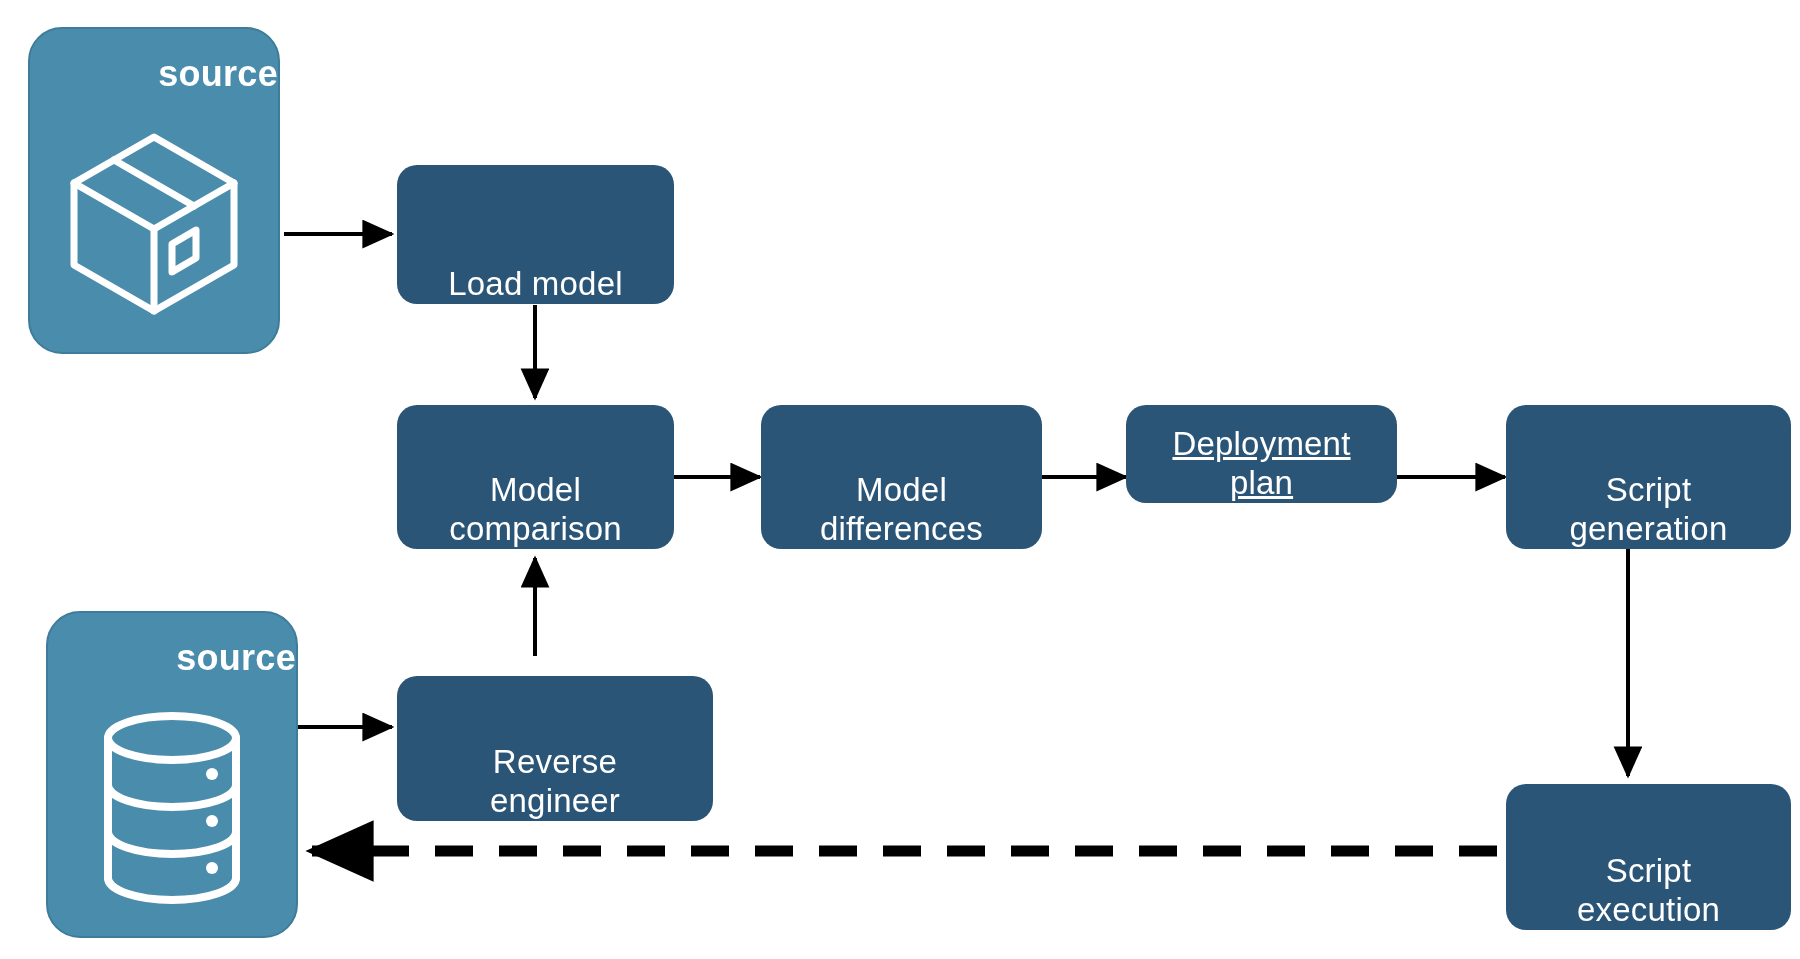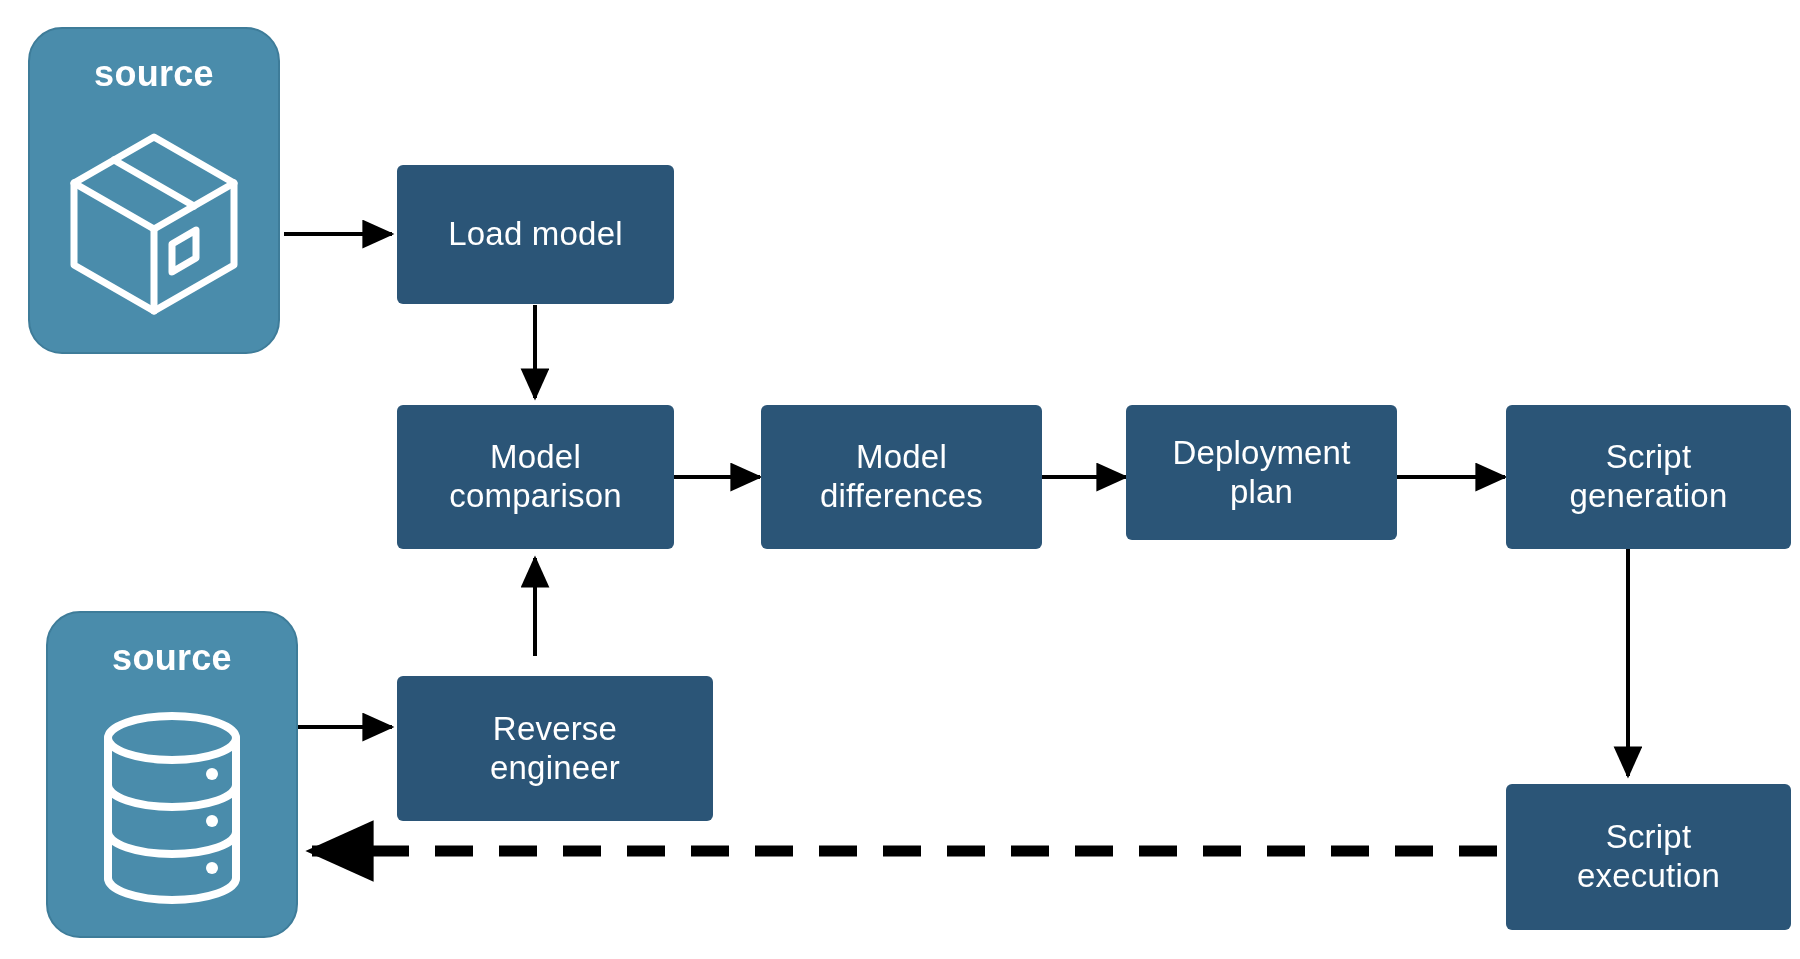--- a/index.html
+++ b/index.html
@@ -14,28 +14,28 @@
     position: relative;
     width: 1800px;
     height: 959px;
     background: #ffffff;
     overflow: hidden;
   }
   .node {
     position: absolute;
     box-sizing: border-box;
     display: flex;
-    align-items: center;
+    align-items: flex-end;
     justify-content: center;
     text-align: center;
     color: #ffffff;
   }
   .proc {
     background: #2b5577;
-    border-radius: 6px;
+    border-radius: 20px;
     font-size: 33px;
     line-height: 1.18;
     font-weight: 400;
     letter-spacing: .2px;
   }
   .endpoint {
     background: #4a8cab;
     border: 2px solid #3e7c99;
     border-radius: 34px;
     flex-direction: column;
@@ -138,21 +138,21 @@
   <div class="node proc" style="left:397px; top:405px; width:277px; height:144px;">
     <span class="lbl">Model
 comparison</span>
   </div>
 
   <div class="node proc" style="left:761px; top:405px; width:281px; height:144px;">
     <span class="lbl">Model
 differences</span>
   </div>
 
-  <div class="node proc" style="left:1126px; top:405px; width:271px; height:135px;">
+  <div class="node proc" style="left:1126px; top:405px; width:271px; height:98px;text-decoration:underline;">
     <span class="lbl">Deployment
 plan</span>
   </div>
 
   <div class="node proc" style="left:1506px; top:405px; width:285px; height:144px;">
     <span class="lbl">Script
 generation</span>
   </div>
 
   <div class="node proc" style="left:397px; top:676px; width:316px; height:145px;">

